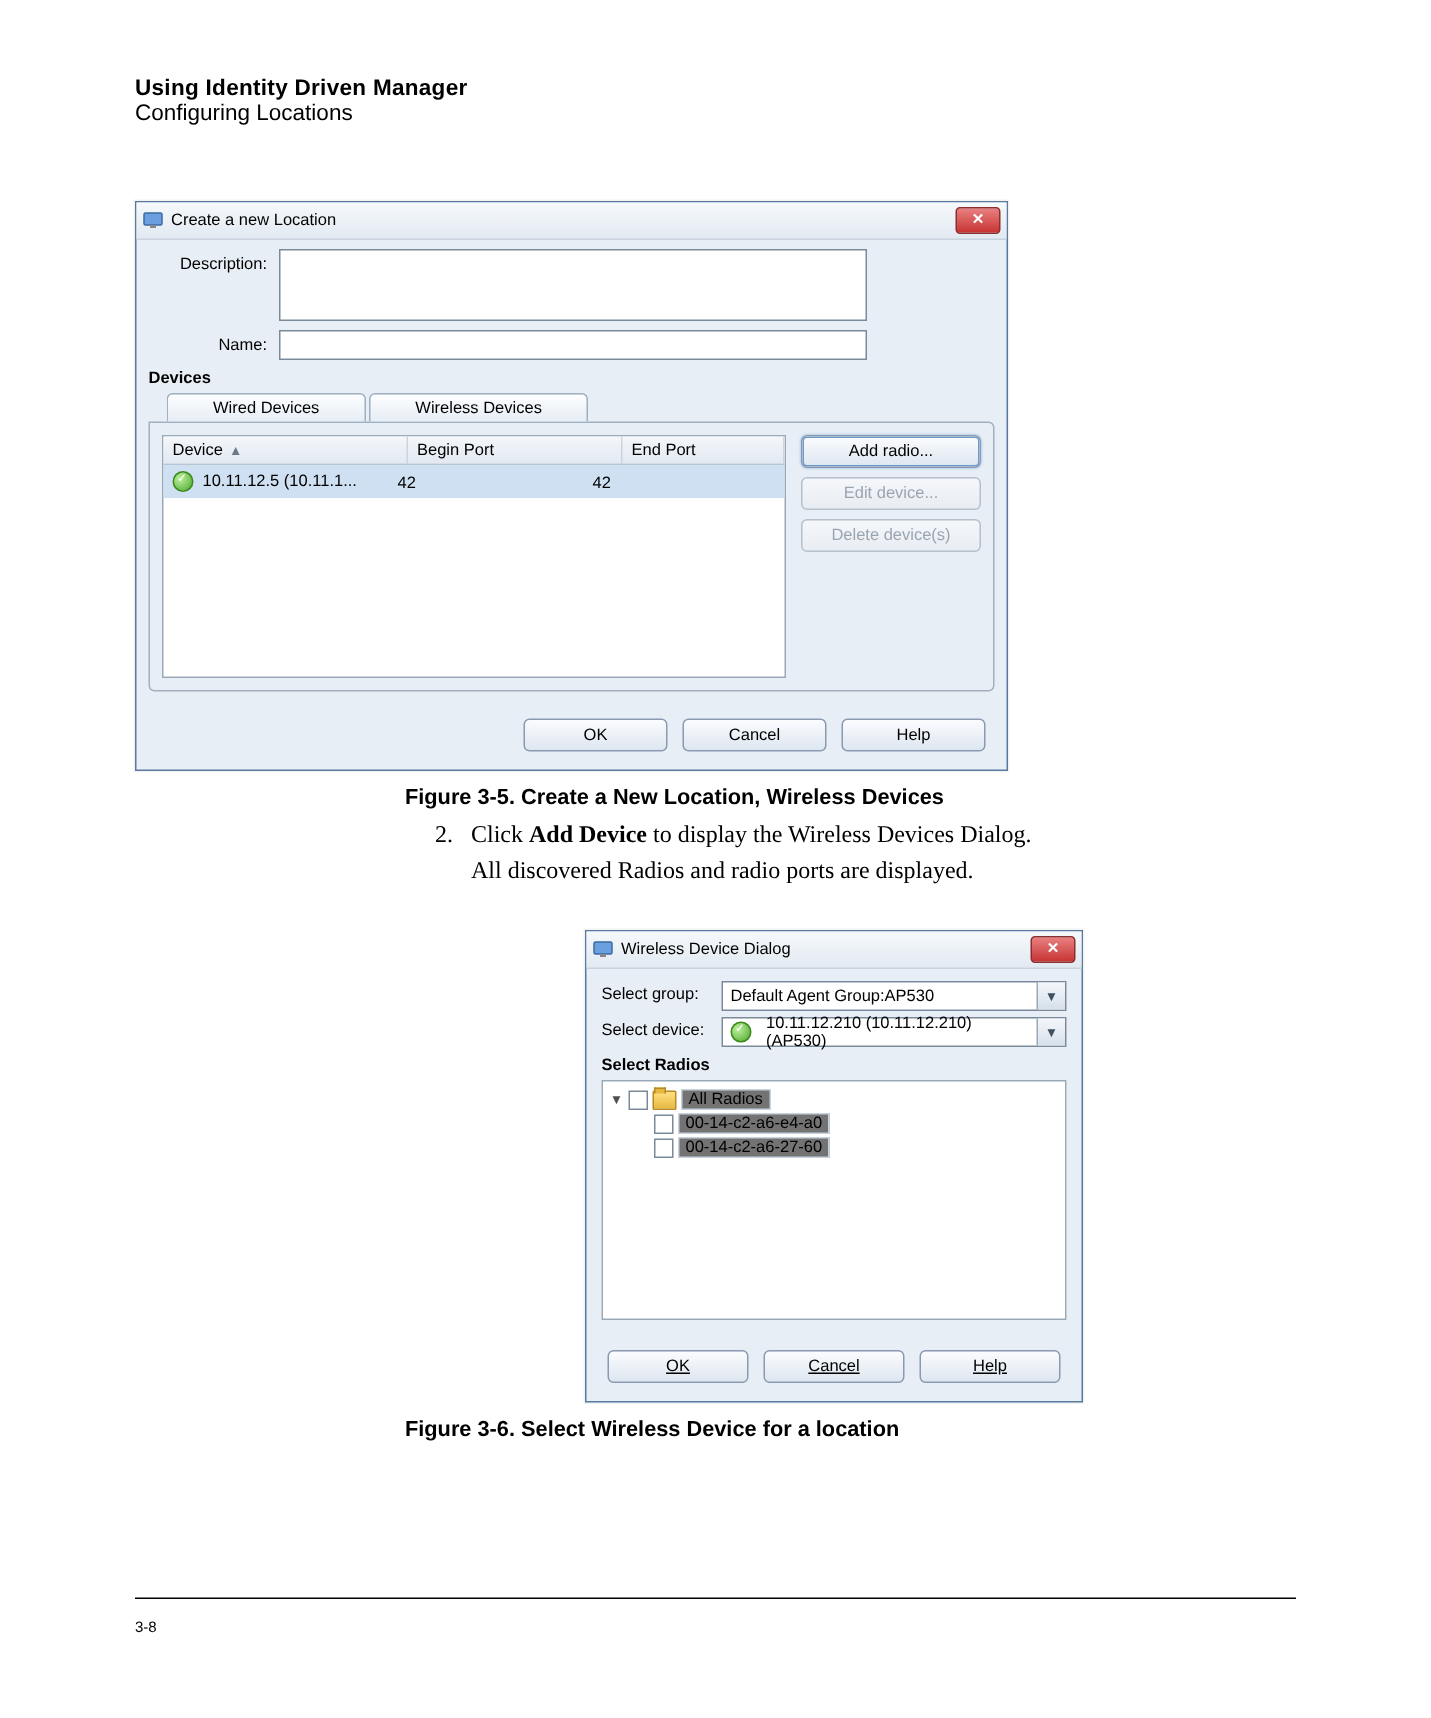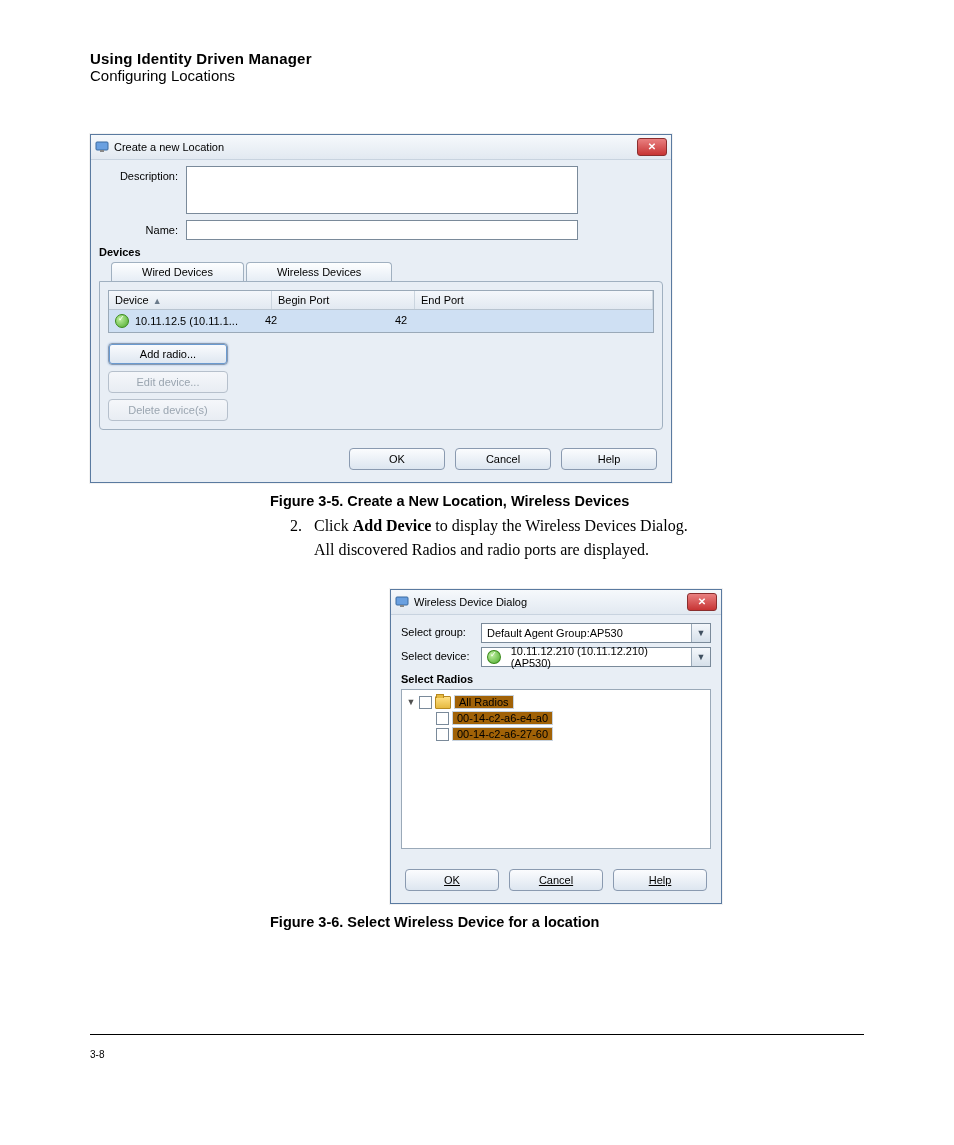--- a/index.html
+++ b/index.html
@@ -55,31 +55,31 @@
 
   .tabs { display:flex; margin-left:20px; }
   .tab {
     border:1px solid #a0b0c0; border-bottom:none;
     background: linear-gradient(#fdfeff,#e6edf5);
     padding:3px 30px; border-radius:4px 4px 0 0; margin-right:2px;
   }
 
   .devices-panel {
     margin:0 8px 8px 8px; border:1px solid #a0b0c0; background:#e8eef5;
-    border-radius:0 4px 4px 4px; padding:8px; display:flex; gap:10px;flex-direction:column;
+    border-radius:0 4px 4px 4px; padding:8px; display:flex; gap:10px;
   }
   .devices-table {
     flex:1; border:1px solid #9aa9b8; background:#fff; height:160px;
     display:flex; flex-direction:column;
   }
   .dt-head { display:flex; background:linear-gradient(#f4f7fb,#e2e9f1); border-bottom:1px solid #b8c4d0; }
   .dt-head div { padding:3px 6px; border-right:1px solid #cbd5df; }
   .col-device{flex:0 0 150px;} .col-begin{flex:0 0 130px;} .col-end{flex:1;}
   .sort-arrow{display:inline-block;margin-left:4px;color:#6a7a8a;font-size:9px;}
-  .dt-row { display:flex; padding:2px 6px; background:#cfe0f3; align-items:flex-start;}
+  .dt-row { display:flex; padding:2px 6px; background:#cfe0f3; align-items:flex-end;}
   .dt-row div { padding:2px 0; }
   .status-dot{width:12px;height:12px;border-radius:50%;background:radial-gradient(circle at 4px 4px,#bff0a0,#4aa82a);border:1px solid #3a8a1a;display:inline-block;margin-right:6px;position:relative;}
   .status-dot::after{content:"✓";position:absolute;left:2px;top:-1px;font-size:8px;color:#fff;}
 
   .side-buttons{display:flex;flex-direction:column;gap:6px;width:120px;}
   .btn {
     border:1px solid #8a9ab0; border-radius:4px; padding:4px 8px;
     background: linear-gradient(#fbfcfe,#dde6f0); text-align:center; font-size:11px;
   }
   .btn.disabled{ color:#9aa5b0; border-color:#b6c0cc; background:linear-gradient(#f5f7fa,#e8edf3);}
@@ -96,21 +96,21 @@
   .combo .val{flex:1;padding:0 5px;display:flex;align-items:center;gap:4px;}
   .combo .arrow{width:18px;height:18px;background:linear-gradient(#f4f7fb,#d6e0ea);border-left:1px solid #9aa9b8;display:flex;align-items:center;justify-content:center;font-size:9px;color:#405060;}
 
   .tree-panel{margin:4px 10px 10px 10px;border:1px solid #9aa9b8;background:#fff;height:150px;padding:4px;}
   .tree-row{display:flex;align-items:center;gap:3px;padding:1px 0;}
   .tree-row.child{padding-left:30px;}
   .tri{font-size:9px;color:#505050;width:10px;text-align:center;}
   .chk{width:11px;height:11px;border:1px solid #7a8a9a;background:#fff;}
   .folder-ico{width:14px;height:11px;background:linear-gradient(#ffe084,#e6b940);border:1px solid #b88a20;border-radius:1px;position:relative;}
   .folder-ico::before{content:"";position:absolute;left:0;top:-3px;width:6px;height:3px;background:#e6b940;border:1px solid #b88a20;border-bottom:none;}
-  .node-label{border:1px solid #c8d3df;padding:0 4px;background:#a16207;}
+  .node-label{border:1px solid #c8d3df;padding:0 4px;background:#737373;}
 
   .figure-caption{font-weight:bold;font-size:14.5px;font-family:"Arial Narrow",Arial,sans-serif;margin:10px 0 8px 0;}
   .body-text{font-family:"Times New Roman",serif;font-size:16px;margin-left:0;}
   .step-row{display:flex;margin-bottom:6px;}
   .step-num{width:24px;flex:0 0 24px;}
   .step-text{flex:1;}
   .indent{margin-left:24px;}
 
   .footer{border-top:1.5px solid #000;margin-top:104px;padding-top:14px;font-size:10px;}
   .underline{text-decoration:underline;}

